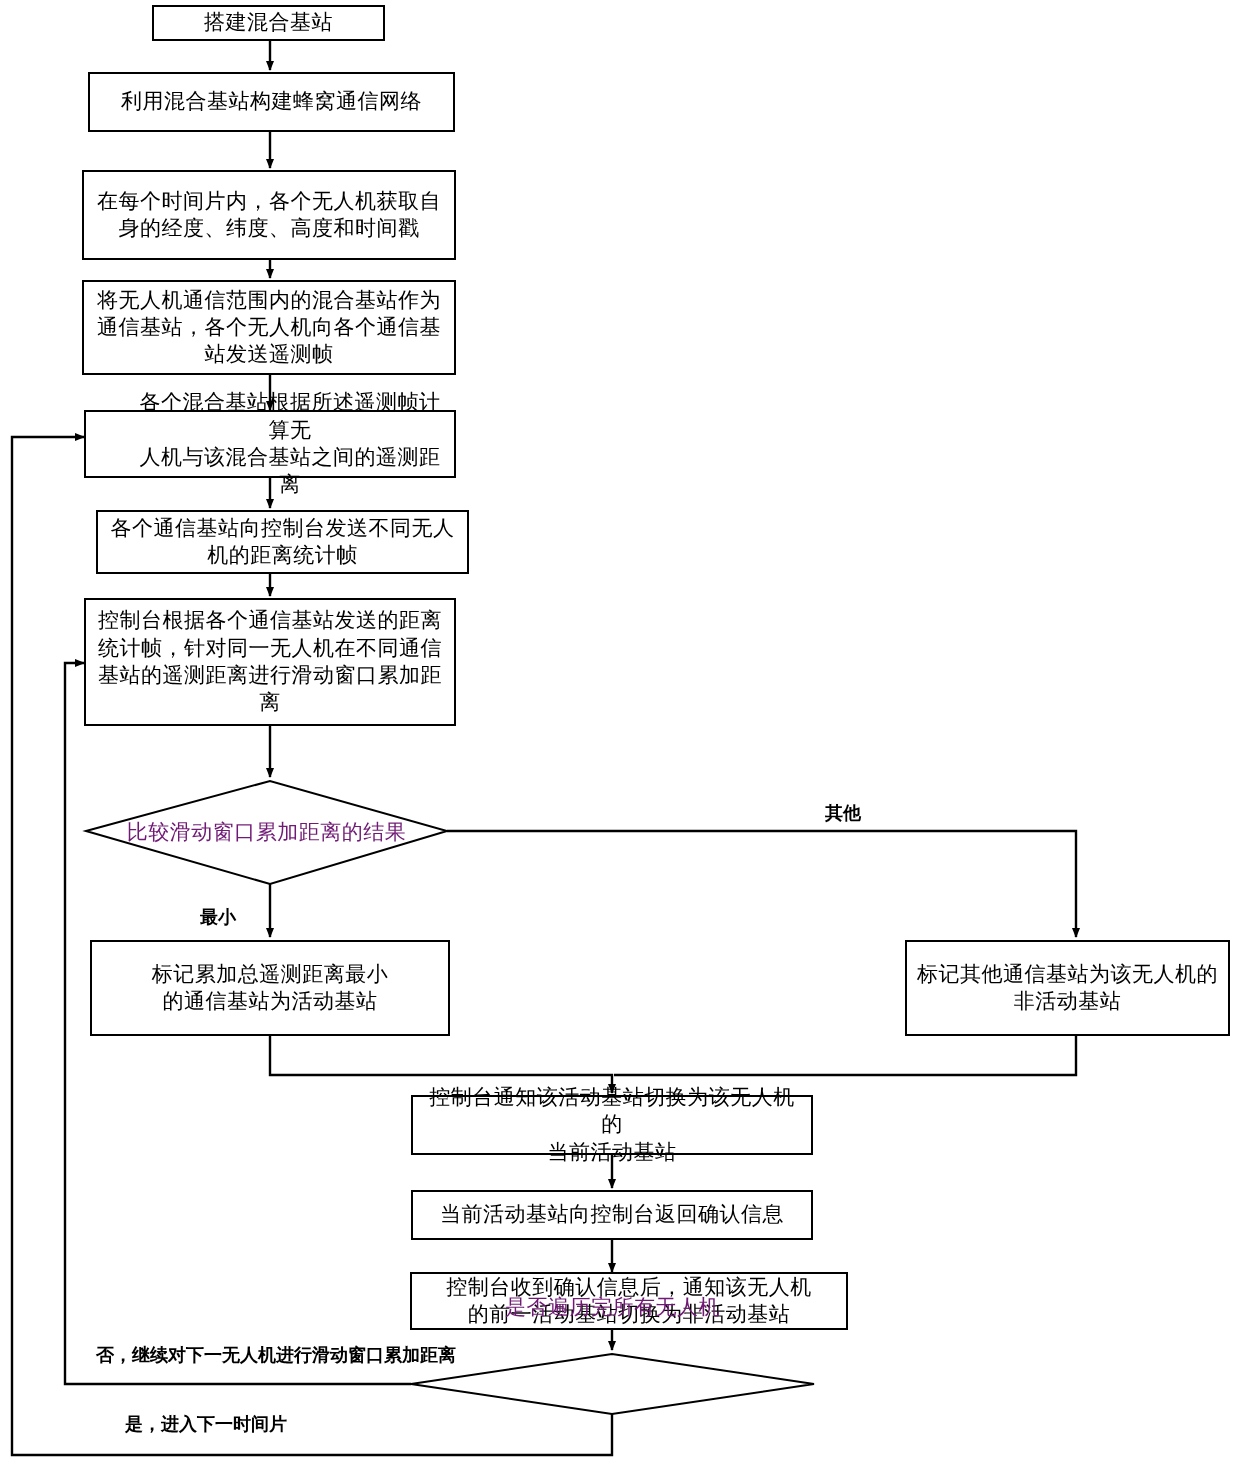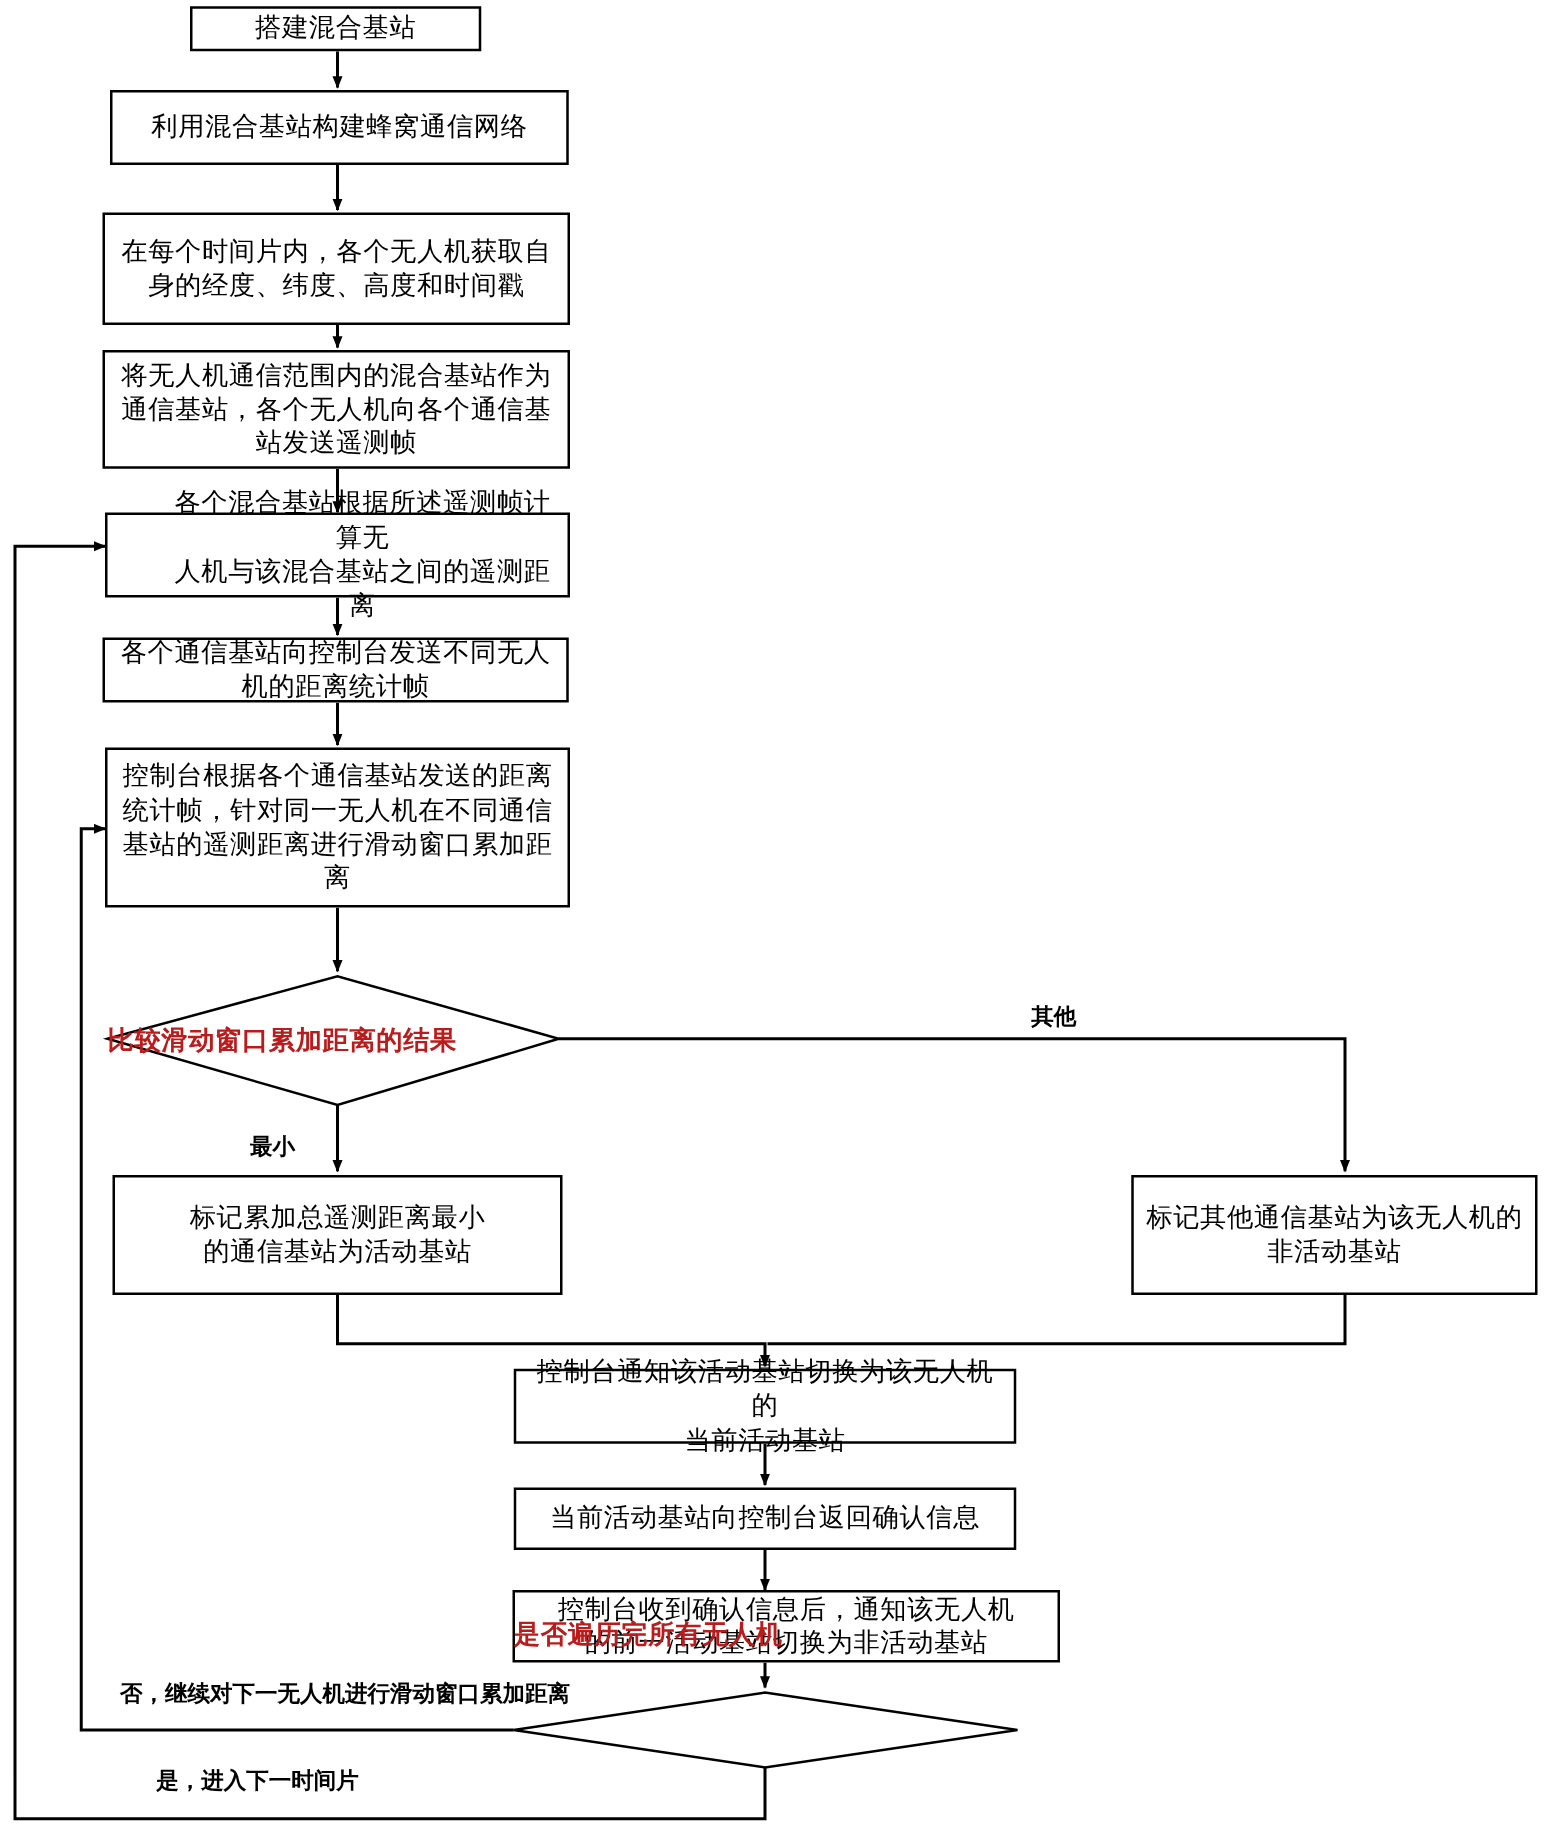--- a/index.html
+++ b/index.html
@@ -49,25 +49,25 @@
     color: #000000;
     font-family: "Liberation Sans", "DejaVu Sans", sans-serif;
     font-weight: bold;
     font-size: 18px;
     background: transparent;
     white-space: nowrap;
   }
   .diamond-text {
     position: absolute;
     z-index: 4;
-    color: #b91c1c;
+    color: #701a75;
     font-size: 21px;
     white-space: nowrap;
+    text-align: center;
     letter-spacing: 0.5px;
-    font-weight: bold;
   }
 </style>
 </head>
 <body>
 
 <div id="flow-root">
 
   <svg id="flow-svg" viewBox="0 0 1240 1467" xmlns="http://www.w3.org/2000/svg">
     <defs>
       <marker id="arrow" markerWidth="11" markerHeight="11" refX="9" refY="4" orient="auto" markerUnits="userSpaceOnUse">
@@ -126,21 +126,21 @@
     <span>将无人机通信范围内的混合基站作为
 通信基站，各个无人机向各个通信基
 站发送遥测帧</span>
   </div>
 
   <div class="node proc" style="left:84px; top:410px; width:372px; height:68px;padding-left:48px;">
     <span>各个混合基站根据所述遥测帧计算无
 人机与该混合基站之间的遥测距离</span>
   </div>
 
-  <div class="node proc" style="left:82px; top:510px; width:373px; height:52px;">
+  <div class="node proc" style="left:96px; top:510px; width:373px; height:64px;">
     <span>各个通信基站向控制台发送不同无人
 机的距离统计帧</span>
   </div>
 
   <div class="node proc" style="left:84px; top:598px; width:372px; height:128px;">
     <span>控制台根据各个通信基站发送的距离
 统计帧，针对同一无人机在不同通信
 基站的遥测距离进行滑动窗口累加距
 离</span>
   </div>

